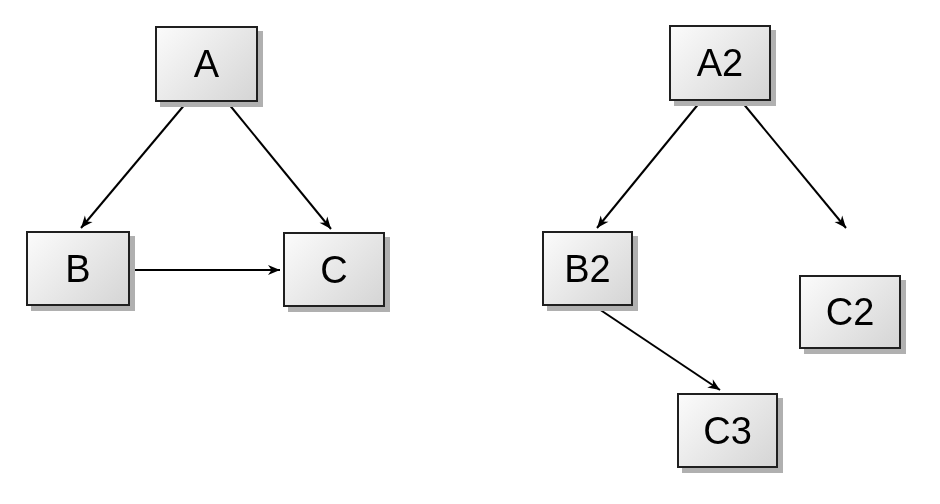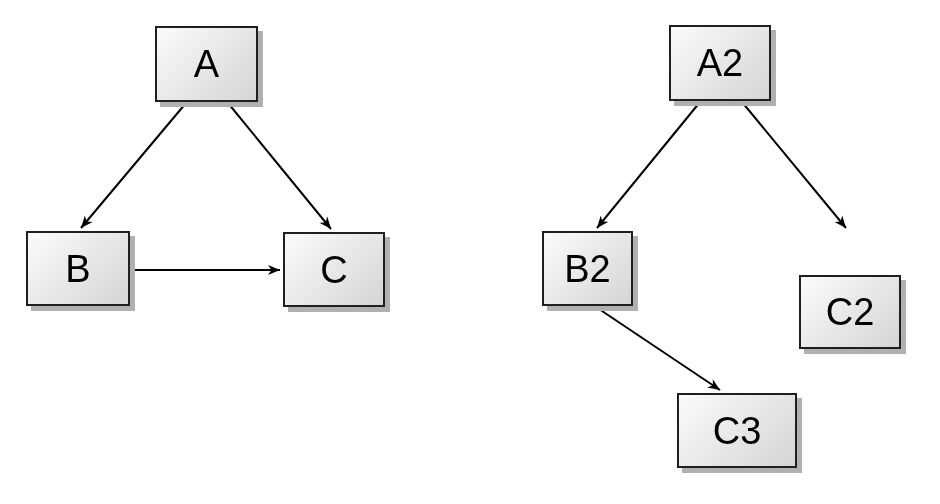--- a/index.html
+++ b/index.html
@@ -76,17 +76,17 @@
       </div>
       <div class="node" style="left: 669px; top: 25px; width: 102px; height: 76px;">
         <span class="node-label">A2</span>
       </div>
       <div class="node" style="left: 542px; top: 231px; width: 91px; height: 75px;">
         <span class="node-label">B2</span>
       </div>
       <div class="node" style="left: 799px; top: 231px; width: 102px; height: 74px; margin-top: 44px;">
         <span class="node-label">C2</span>
       </div>
-      <div class="node" style="left: 677px; top: 393px; width: 120px; height: 75px;">
+      <div class="node" style="left: 677px; top: 393px; width: 101px; height: 75px;">
         <span class="node-label">C3</span>
       </div>
     </div>
 </div>
 
 </body></html>

